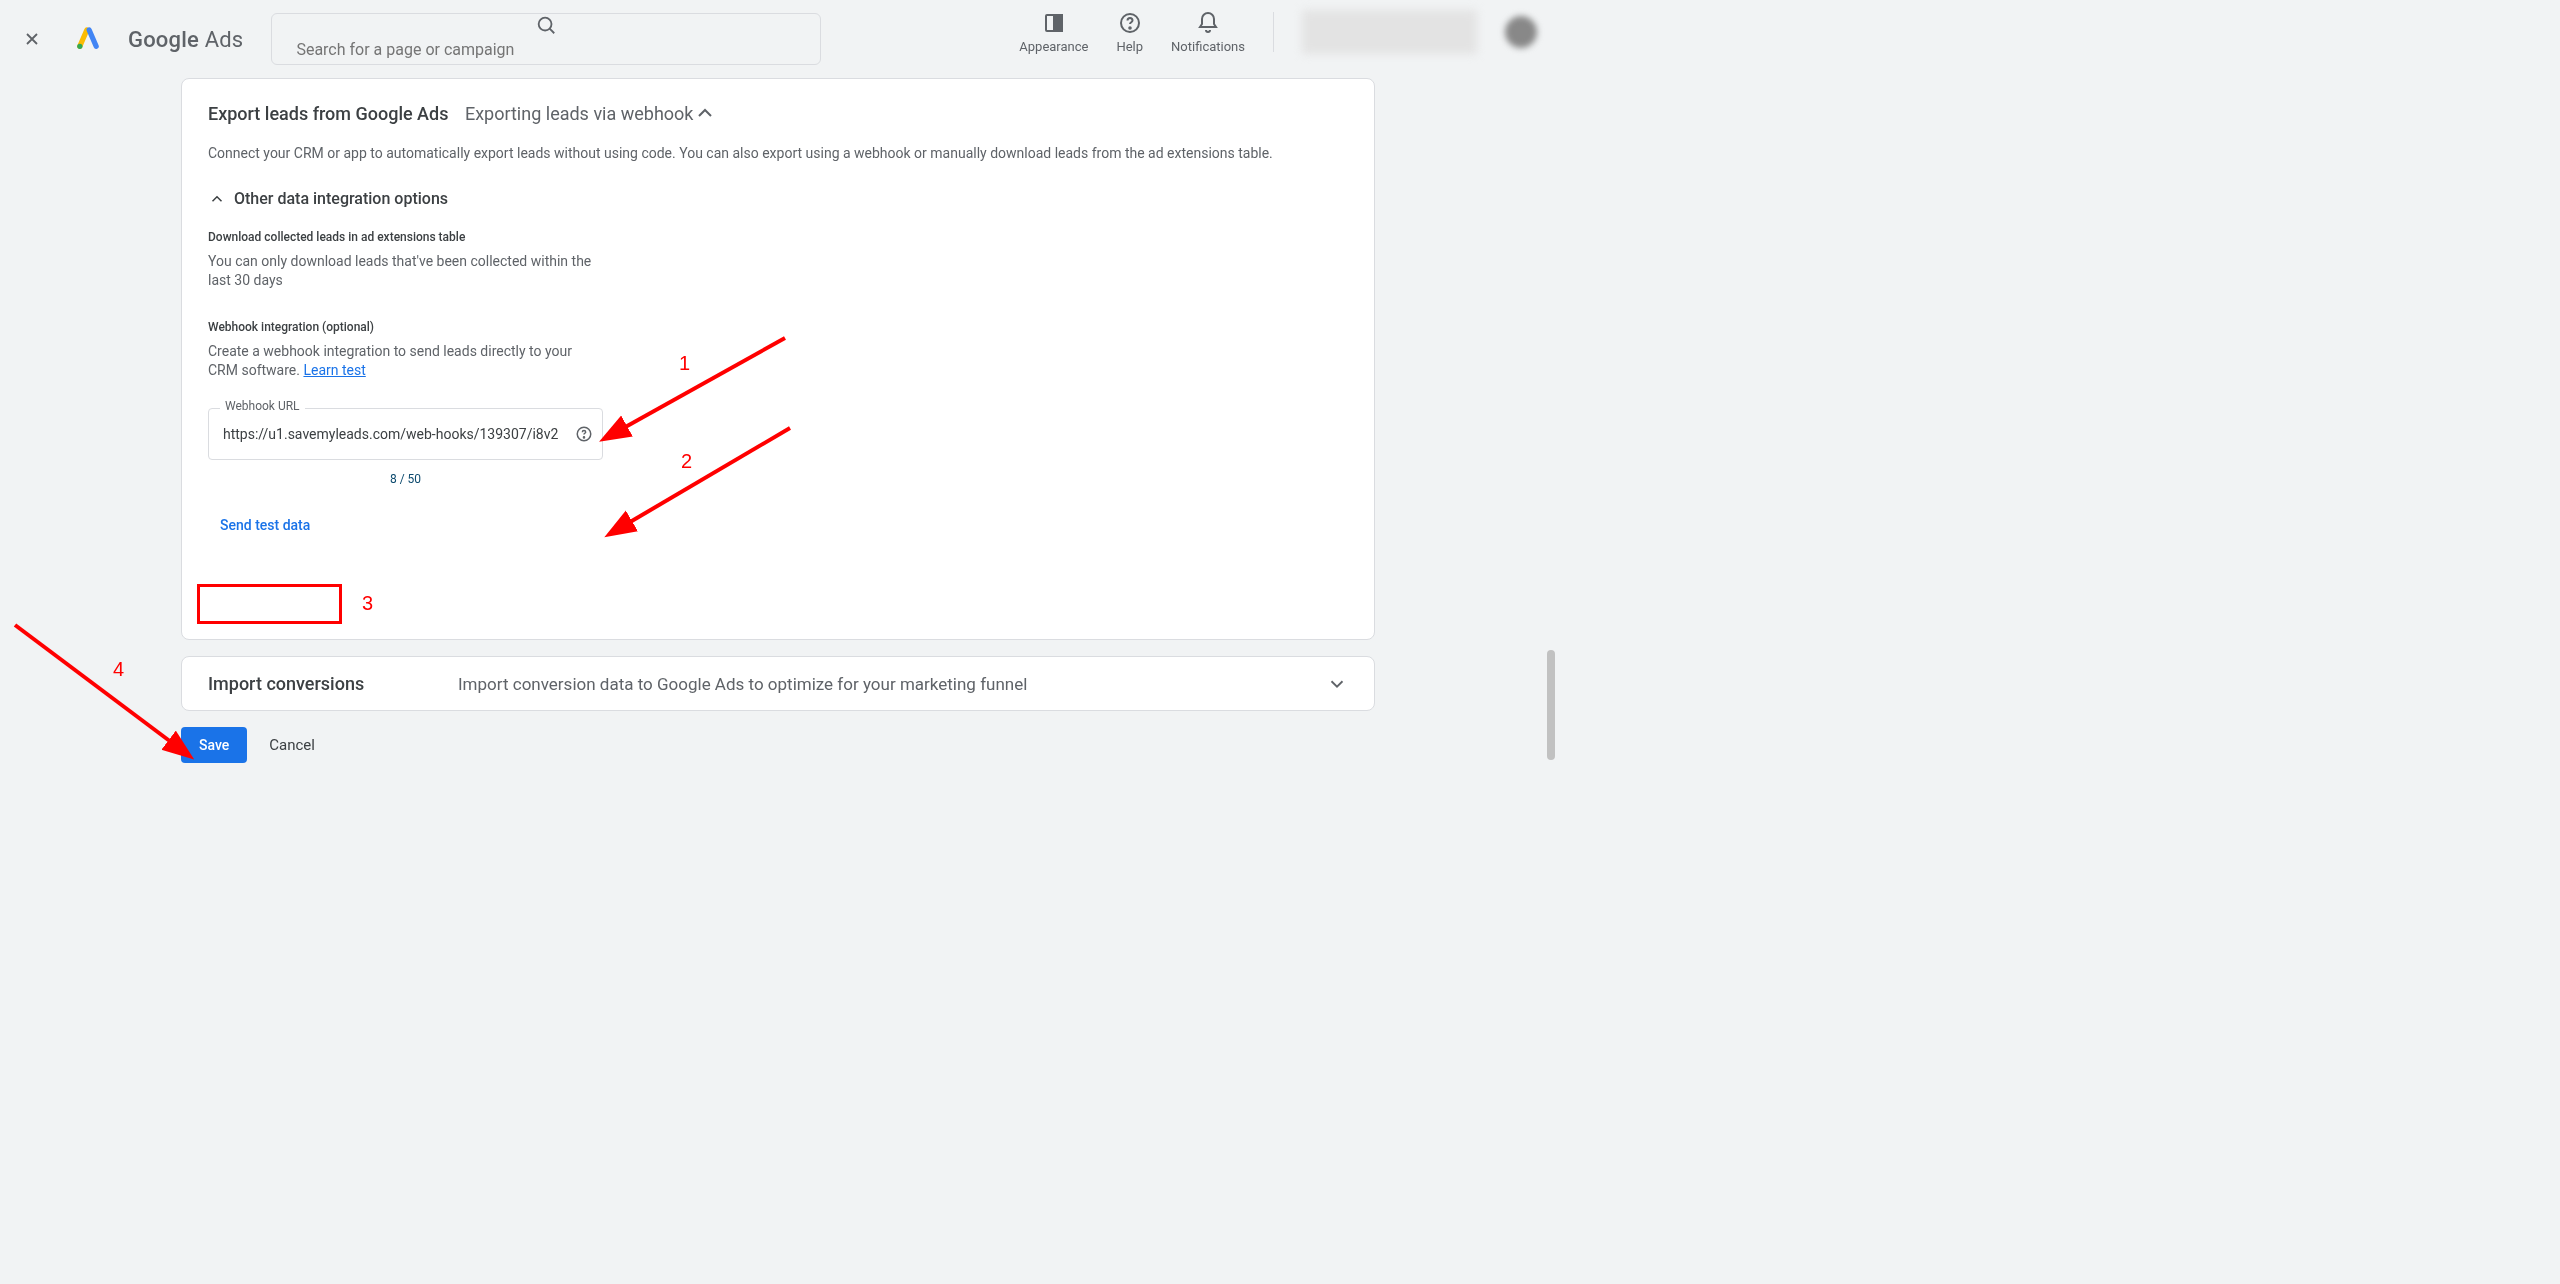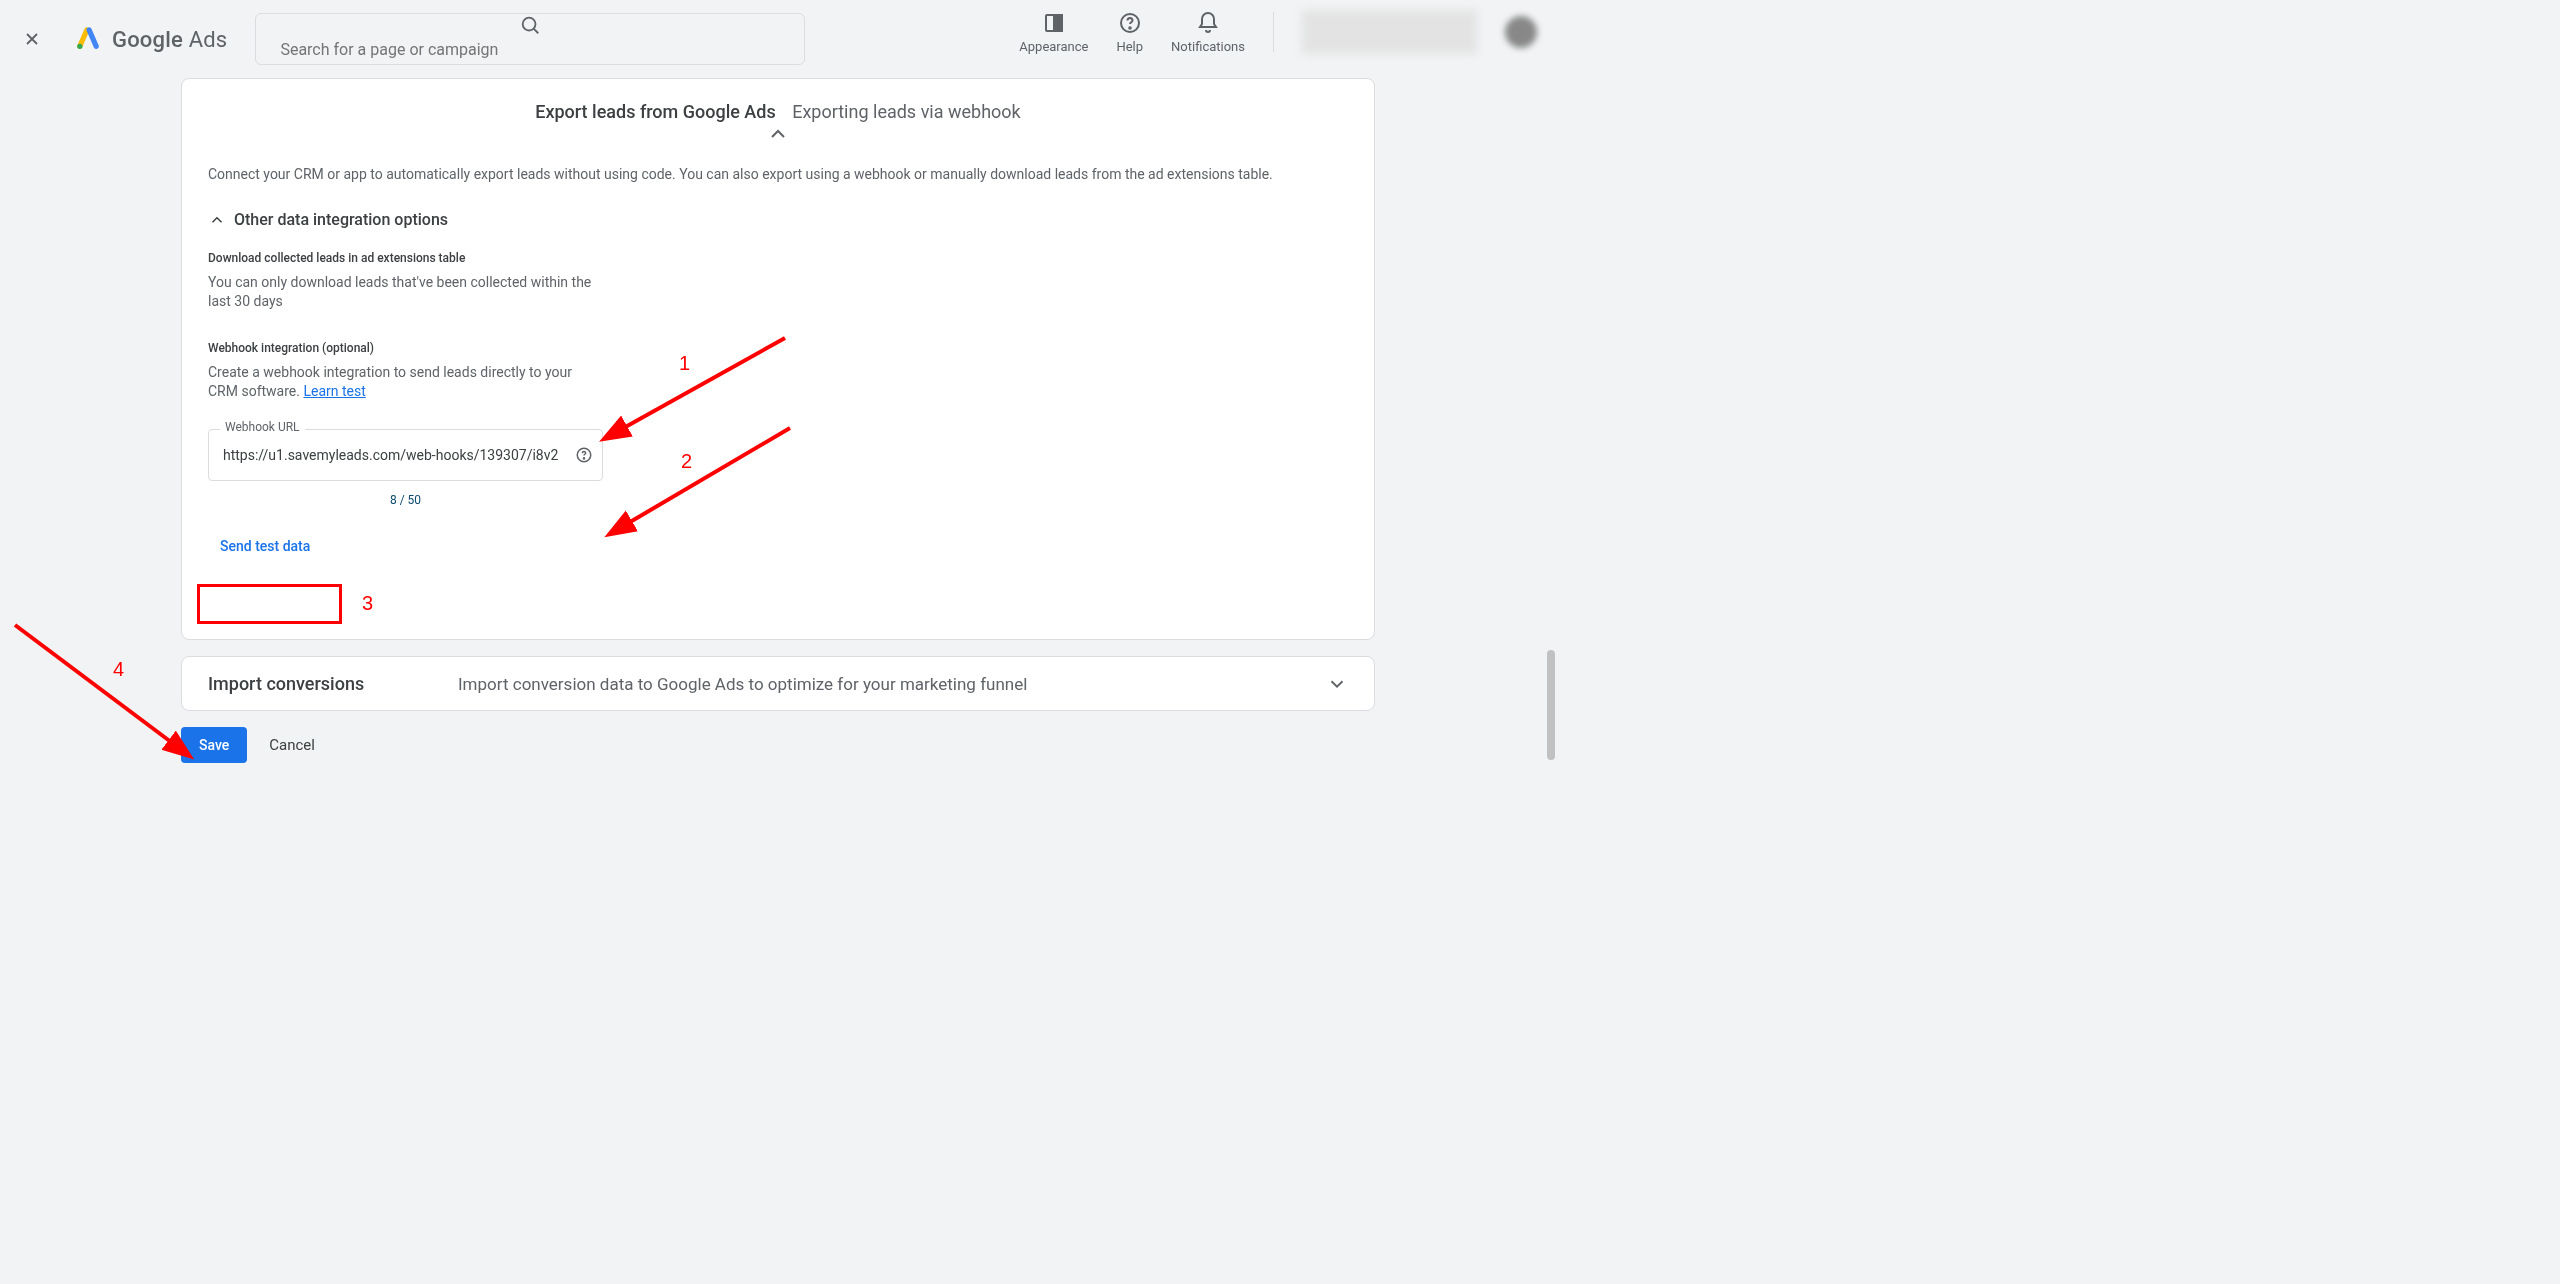--- a/index.html
+++ b/index.html
@@ -1,42 +1,42 @@
 <!DOCTYPE html>
 <html><head>
 <meta charset="utf-8">
 <style>
 * { box-sizing: border-box; margin: 0; padding: 0; font-family: "Google Sans", Roboto, Arial, sans-serif; }
 body { background: #f1f3f4; color: #3c4043; width: 1557px; height: 784px; overflow: hidden; position: relative; }
 
 
 .topbar { position: absolute; top: 0; left: 0; right: 0; height: 78px; background: #f1f3f4; display: flex; align-items: center; padding: 0 20px; }
 .close-x { width: 24px; height: 24px; cursor: pointer; display:flex; align-items:center; justify-content:center; color:#5f6368; }
-.logo-wrap { display: flex; align-items: center; margin-left: 30px; }
+.logo-wrap { display: flex; align-items: center; margin-left: 30px; gap: 16px; }
 .logo-mark { margin-right: 10px; }
 .logo-text { font-size: 22px; color: #5f6368; letter-spacing: .2px; }
 .logo-text b { color: #5f6368; font-weight: 500; }
 .searchbox { margin-left: 28px; width: 550px; height: 52px; border: 1px solid #dadce0; border-radius: 6px; background: #f1f3f4; display:flex; align-items:center; padding:0 18px;flex-direction:column; }
 .searchbox svg { color:#5f6368; }
 .searchbox input { border:none; outline:none; background:transparent; font-size:16px; color:#5f6368; margin-left:12px; width:100%; }
 .top-right { position:absolute; right:20px; top:10px; display:flex; align-items:center; gap:28px; }
 .top-tool { display:flex; flex-direction:column; align-items:center; gap:4px; color:#5f6368; cursor:pointer; }
 .top-tool .lbl { font-size:13px; }
 .account-blur { width:175px; height:44px; background:#e3e3e3; border-radius:4px; filter:blur(4px); }
 .avatar-blur { width:32px; height:32px; border-radius:50%; background:#888; filter:blur(3px); }
 
 
 .scroll-strip { position:absolute; right:2px; top:650px; width:8px; height:110px; background:#c1c1c1; border-radius:4px; }
 
 
 .card { position:absolute; background:#fff; border:1px solid #dadce0; border-radius:8px; }
 .card1 { left:181px; top:78px; width:1194px; height:562px; padding:22px 26px 20px; }
 .card2 { left:181px; top:656px; width:1194px; height:55px; display:flex; align-items:center; padding:0 26px; }
 
-.heading-row { display:flex; align-items:center; justify-content:flex-start;flex-direction:column; }
+.heading-row { display:flex; align-items:center; justify-content:flex-start; }
 .heading-text { font-size:18px; color:#3c4043; }
 .heading-text .sub { color:#5f6368; font-weight:400; margin-left:12px; }
 .chev { width:24px; height:24px; color:#5f6368; cursor:pointer; }
 
 .desc { font-size:14px; color:#5f6368; margin-top:20px; }
 
 .section2 { margin-top:28px; display:flex; align-items:center; gap:8px; font-size:16px; font-weight:500; color:#3c4043; }
 .section2 svg { width:18px; height:18px; }
 
 .h3 { font-size:12px; font-weight:500; color:#3c4043; margin-top:22px; }

